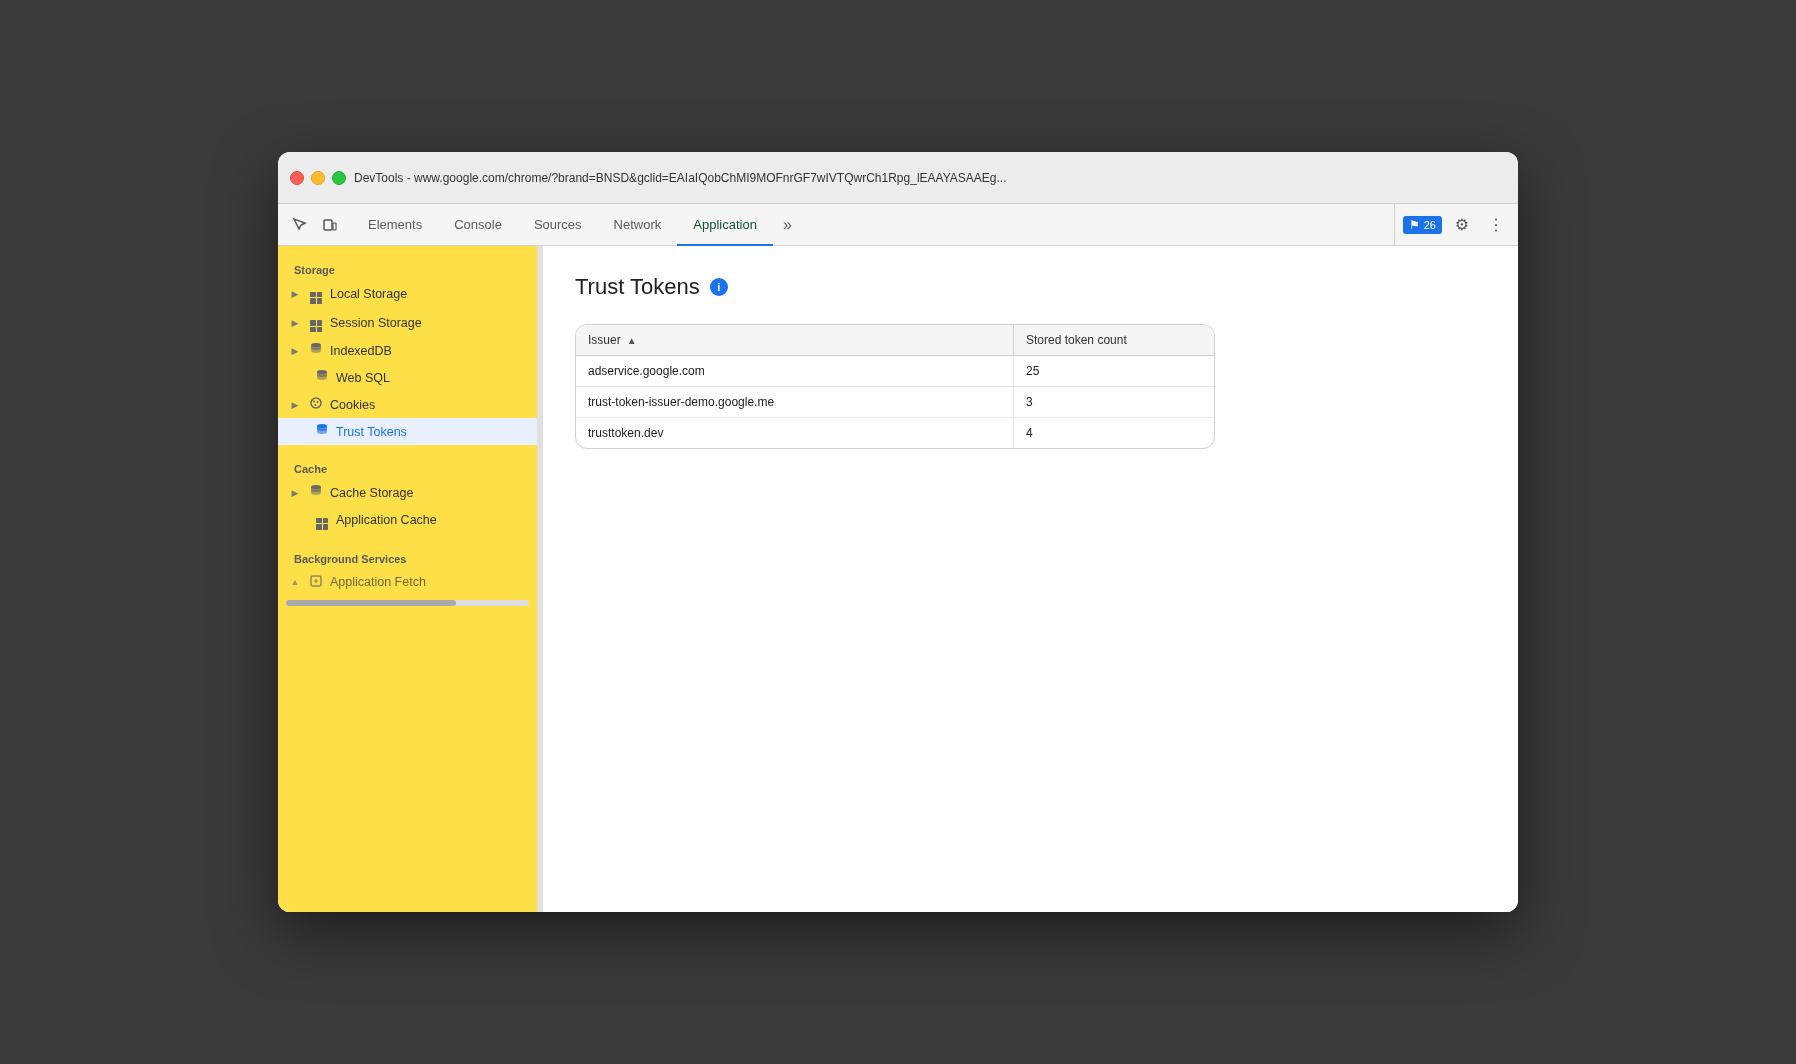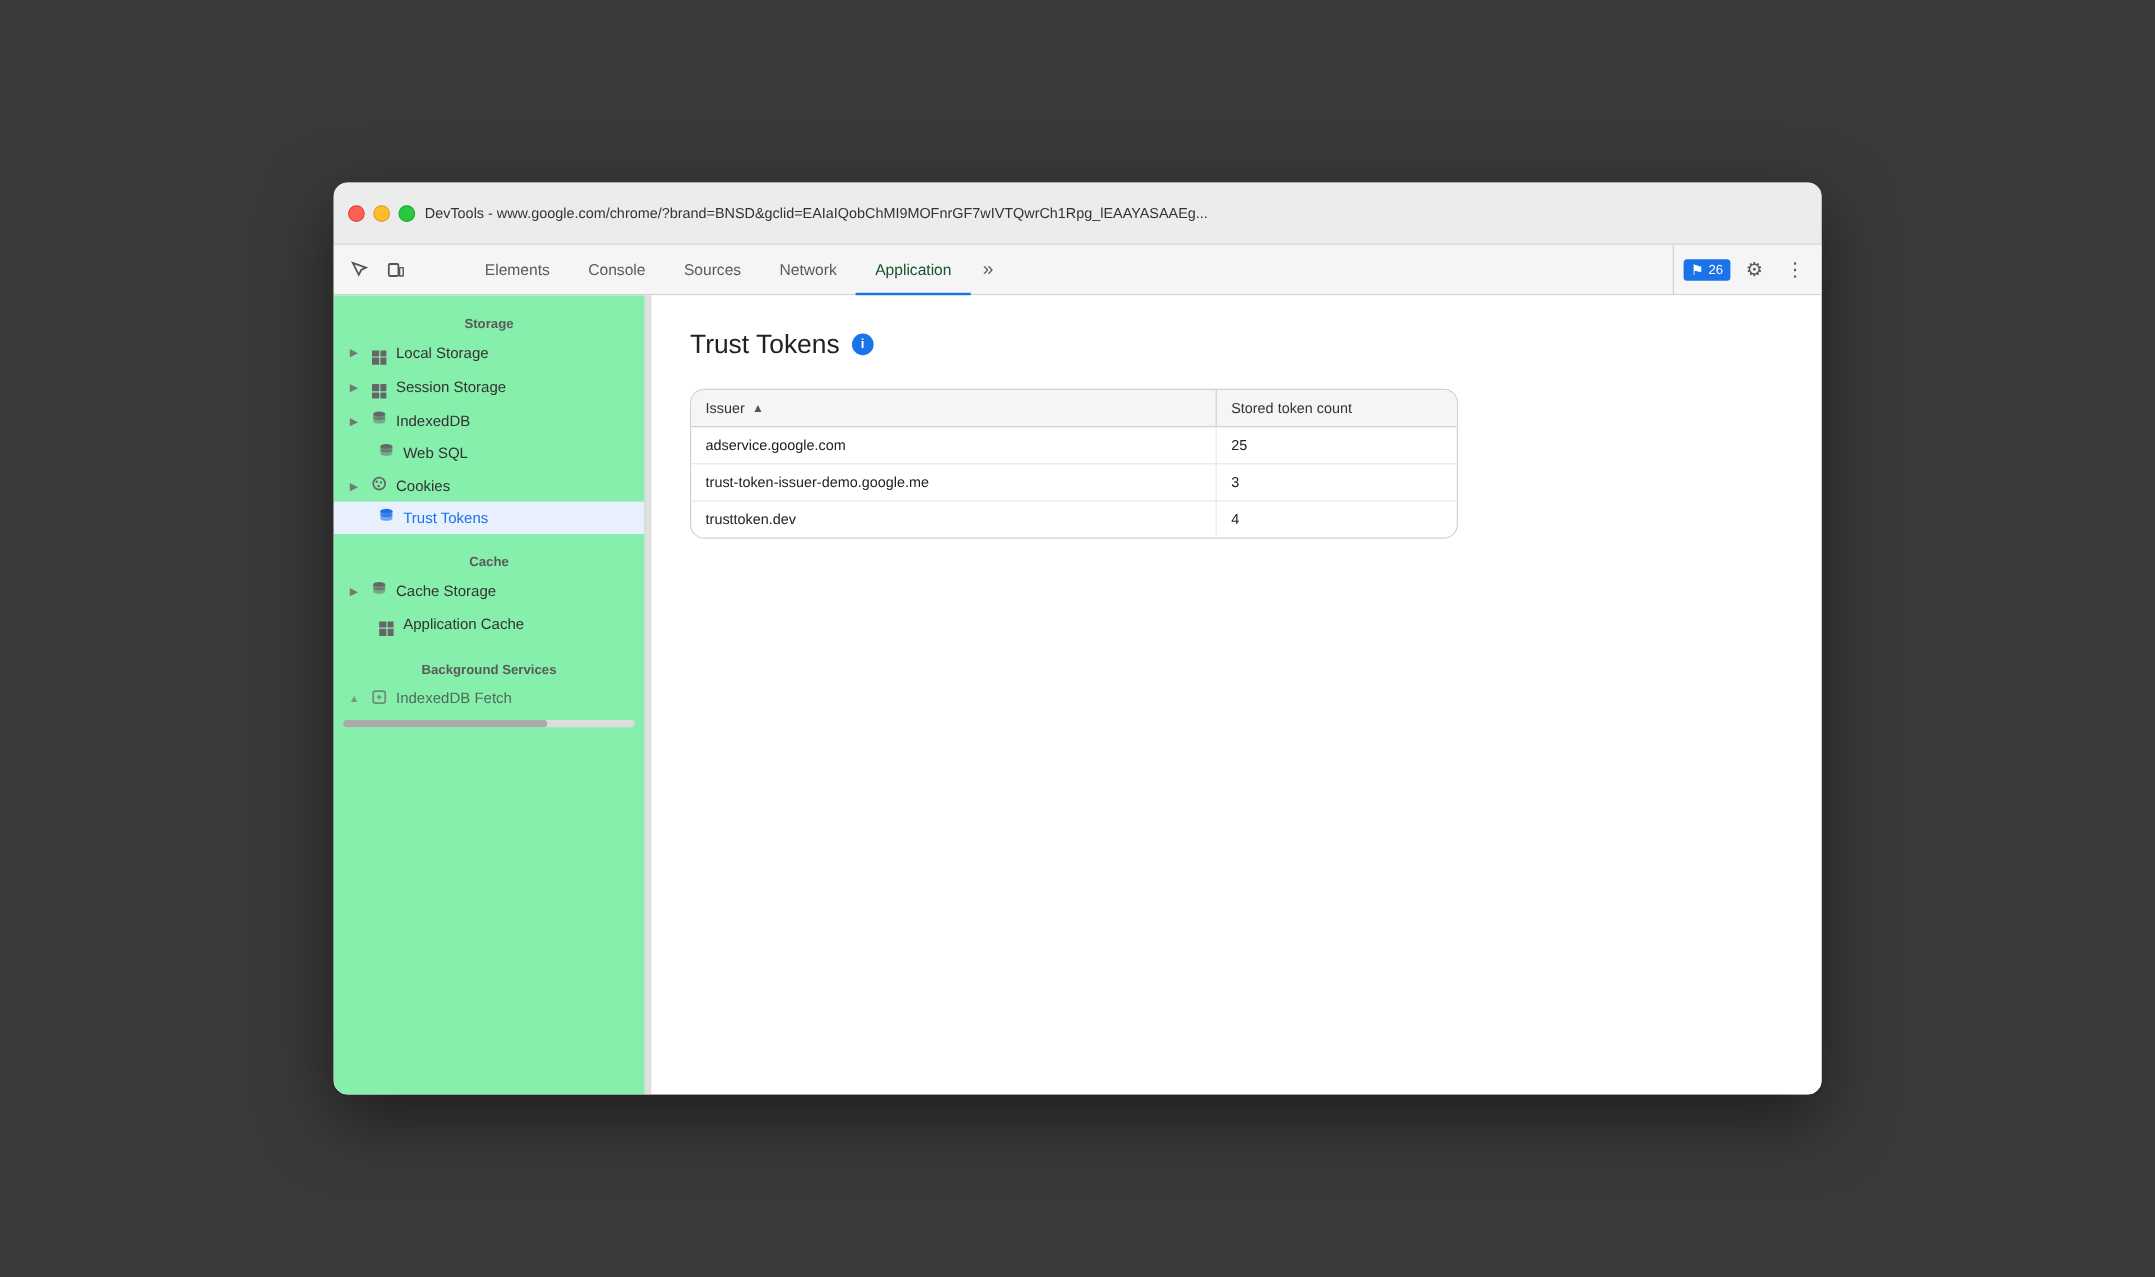--- a/index.html
+++ b/index.html
@@ -62,21 +62,20 @@
       overflow: hidden;
     }
     
     .tabbar {
       height: 42px;
       background: #f5f5f5;
       border-bottom: 1px solid #d0d0d0;
       display: flex;
       align-items: stretch;
       flex-shrink: 0;
-      gap: 36px;
     }
     .tabbar-left {
       display: flex;
       align-items: center;
       padding: 0 8px;
       gap: 2px;
     }
     .tool-icon {
       width: 28px;
       height: 28px;
@@ -150,24 +149,23 @@
     .main {
       flex: 1;
       display: flex;
       overflow: hidden;
     }
     
     .sidebar {
       width: 260px;
       border-right: 1px solid #e0e0e0;
       overflow-y: auto;
-      background: #86efac;
+      background: #fde047;
       flex-shrink: 0;
       padding: 8px 0;
-      text-align: center;
     }
     .sidebar::-webkit-scrollbar { width: 6px; }
     .sidebar::-webkit-scrollbar-track { background: transparent; }
     .sidebar::-webkit-scrollbar-thumb { background: #ccc; border-radius: 3px; }
     .sidebar-section-label {
       font-size: 11px;
       font-weight: 600;
       color: #5a5a5a;
       padding: 10px 16px 4px 16px;
       text-transform: none;
@@ -491,21 +489,21 @@
         <div class="sidebar-section-label" style="margin-top: 8px;">Background Services</div>
 
         <div class="sidebar-item has-arrow" style="opacity: 0.7;">
           <div class="arrow">▲</div>
           <div class="item-icon">
             <svg width="14" height="14" viewBox="0 0 14 14">
               <rect x="2" y="2" width="10" height="10" rx="2" fill="none" stroke="#666" stroke-width="1.5"></rect>
               <path d="M5 7h4M7 5v4" stroke="#666" stroke-width="1.2"></path>
             </svg>
           </div>
-          <span style="font-size:12.5px; color:#333;">IndexedDB Fetch</span>
+          <span style="font-size:12.5px; color:#333;">Application Fetch</span>
         </div>
 
         <div class="sidebar-scroll-track">
           <div class="sidebar-scroll-thumb"></div>
         </div>
       </div>
 
       <div class="resizer"></div>
 
       <div class="content">

